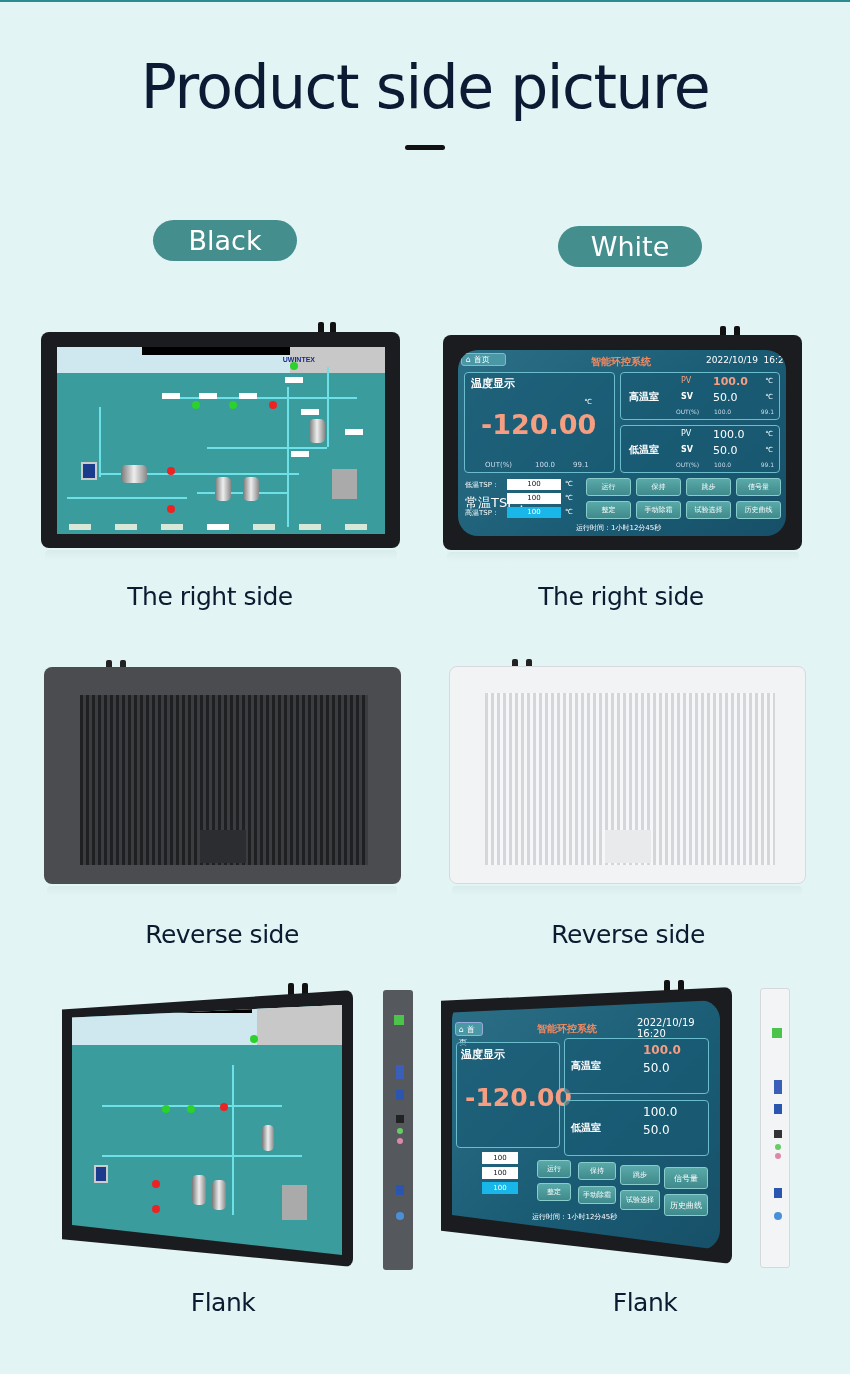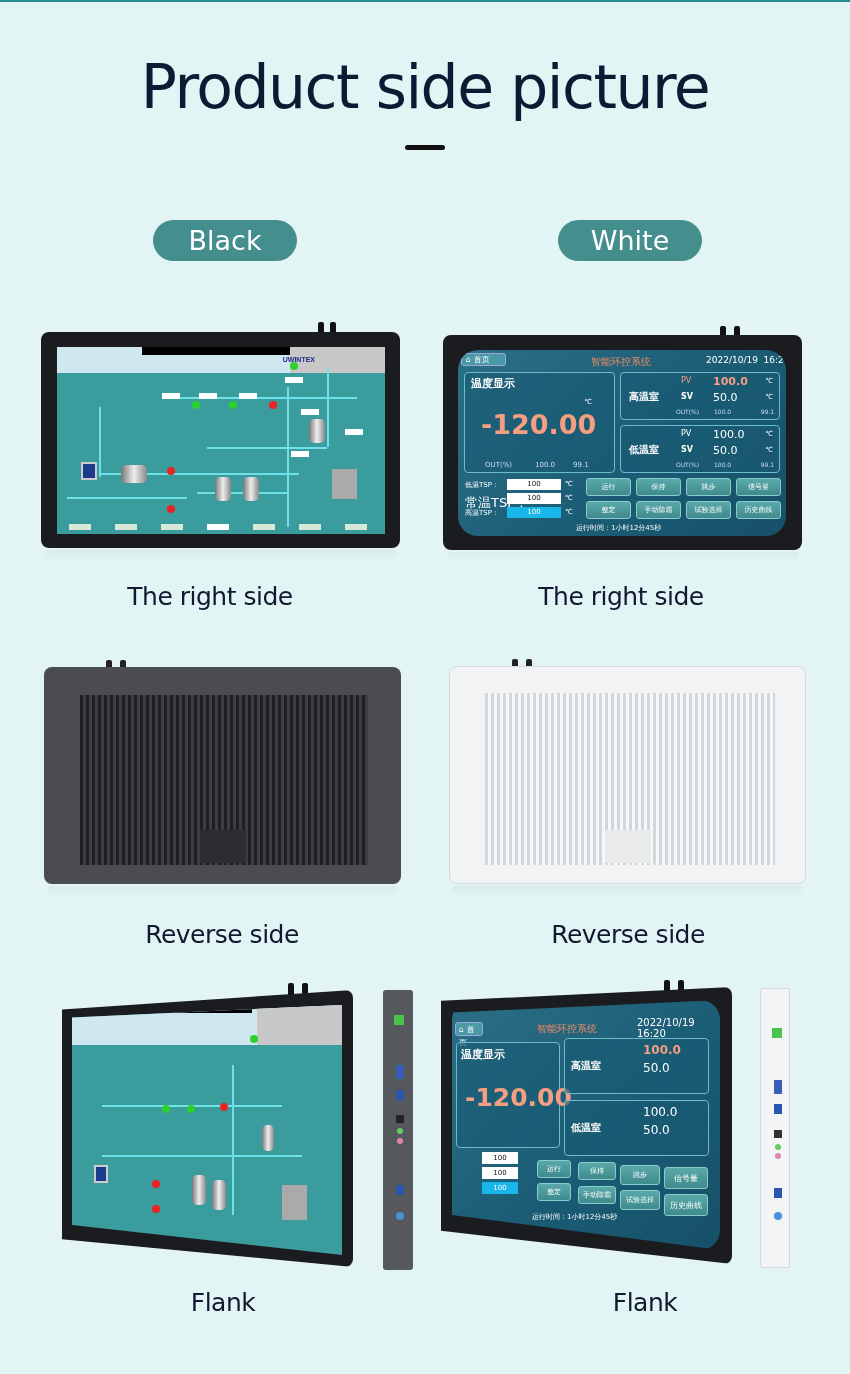--- a/index.html
+++ b/index.html
@@ -25,21 +25,21 @@
   .scada .hdr .gd { position: absolute; left: 245px; top: 15px; width: 8px; height: 8px; border-radius: 50%; background: #2bd22b; }
   .scada .pipe { position: absolute; background: #6ee0e8; }
   .scada .tank { position: absolute; width: 16px; height: 24px; border-radius: 5px; background: linear-gradient(90deg,#777,#eee,#888); }
   .scada .dot { position: absolute; width: 8px; height: 8px; border-radius: 50%; }
   .scada .box { position: absolute; width: 18px; height: 6px; background: #fff; }
   .scada .btn { position: absolute; bottom: 4px; width: 22px; height: 6px; background: #d8e8d8; }
 
   
   .hmi { position: absolute; background: linear-gradient(135deg,#2b6f86 0%,#1a5b74 60%,#175068 100%); overflow: hidden; color: #fff; font-family: "DejaVu Sans", sans-serif; border-radius: 20px; }
   .hmi .home { position: absolute; border-radius: 3px; background: #4a98a6; border: 1px solid #9ad; font-size: 8px; color: #fff; }
-  .hmi .sys { position: absolute; color: #f08a62; font-weight: normal; text-align: right; }
+  .hmi .sys { position: absolute; color: #f08a62; font-weight: bold; text-align: right; }
   .hmi .date { position: absolute; color: #fff; }
   .hmi .card { position: absolute; border: 1px solid #6bbccc; border-radius: 4px; background: rgba(25,90,115,0.6); }
   .hmi .big { position: absolute; color: #f59e82; font-weight: bold; }
   .hmi .pvval { color: #f59e82; font-weight: bold; }
   .hmi .w { font-weight: normal; }
   .hmi .sm { position: absolute; font-size: 7px; color: #cde; }
   .hmi .inp { position: absolute; background: #fff; color: #111; text-align: center; }
   .hmi .inp.blue { background: #19b6ea; color: #fff; }
   .hmi .hbtn { position: absolute; border-radius: 3px; background: linear-gradient(#5aa9a9,#3f8a8c); border: 1px solid #8cc; text-align: center; color: #fff; }
 
@@ -49,21 +49,21 @@
   .side { position: absolute; border-radius: 3px; }
 </style>
 </head>
 <body>
 
 <div class="topbar"></div>
 <div class="title">Product side picture</div>
 <div class="dash"></div>
 
 <div class="pill" style="left:153px;">Black</div>
-<div class="pill" style="left:558px;">White</div>
+<div class="pill" style="left:558px;margin-top:6px;">White</div>
 
 <div>
   <div class="ant" style="left:318px;top:322px;"></div>
   <div class="ant" style="left:330px;top:322px;"></div>
   <div class="panel bezel-black" style="left:41px;top:332px;width:359px;height:216px;"></div>
   <div class="scada" style="left:57px;top:347px;width:328px;height:187px;">
     <div class="hdr">
       <div class="bk"></div>
       <div class="gray"></div>
       <div class="logo">UWINTEX</div>

